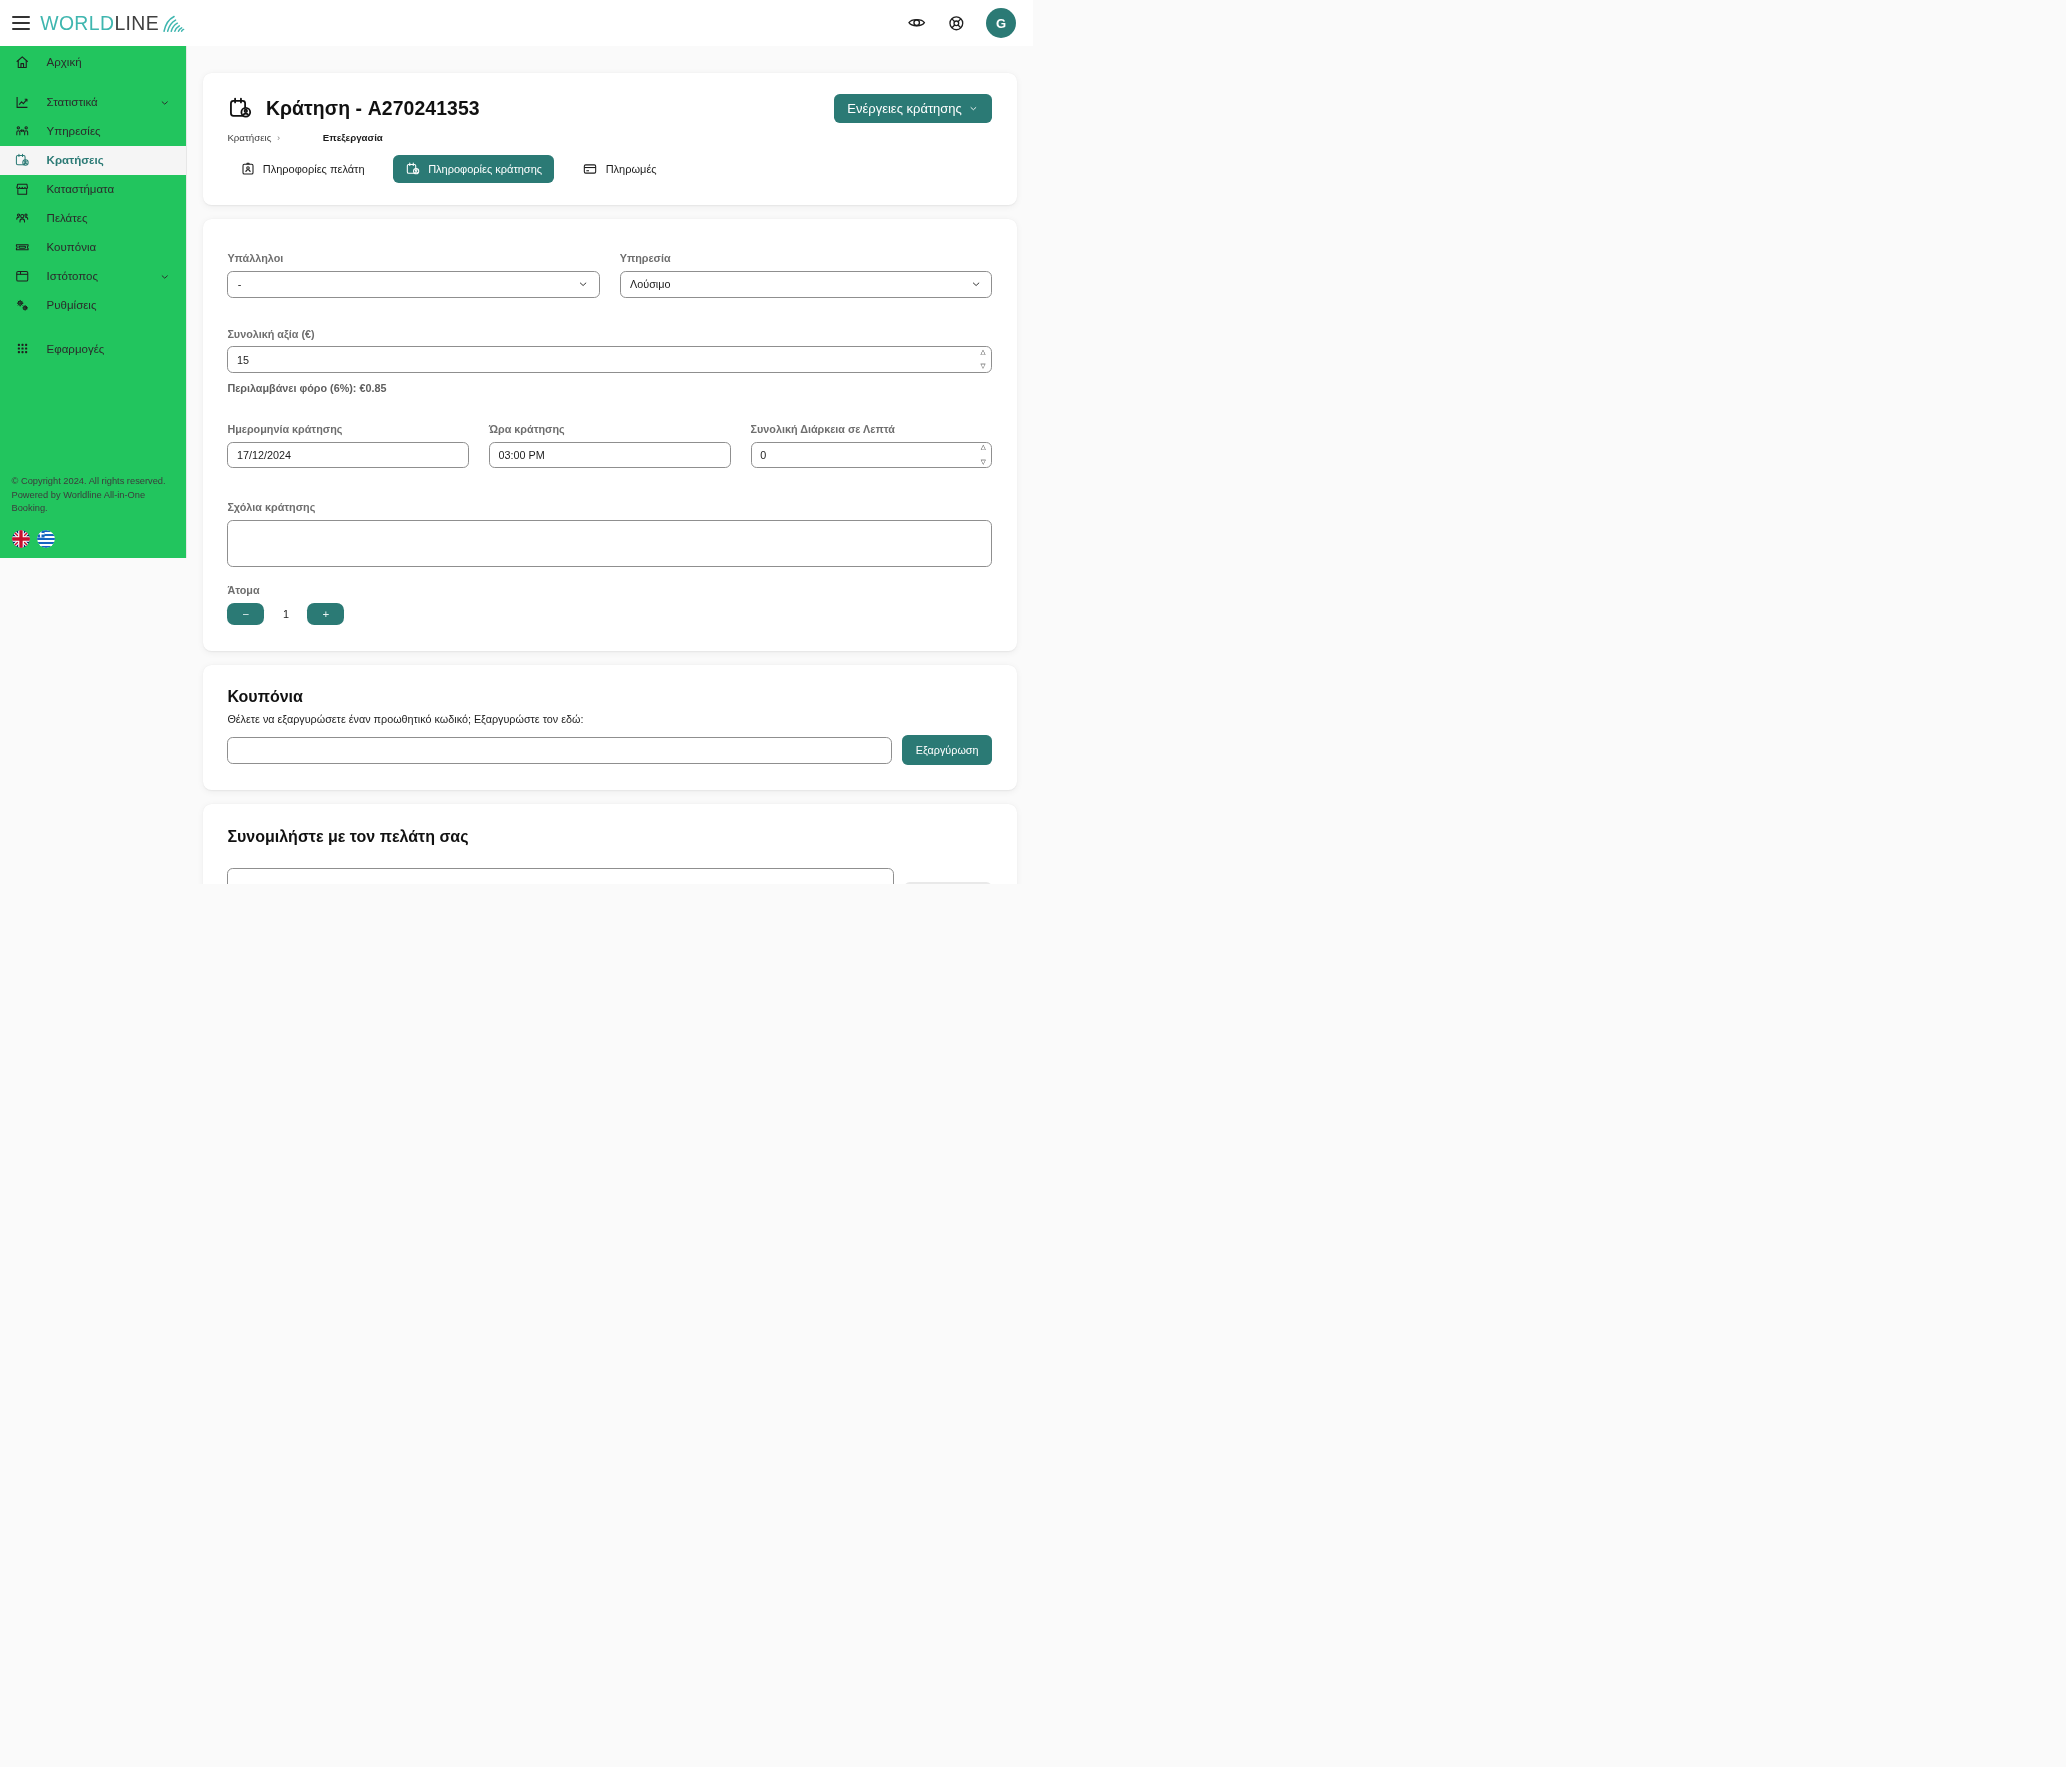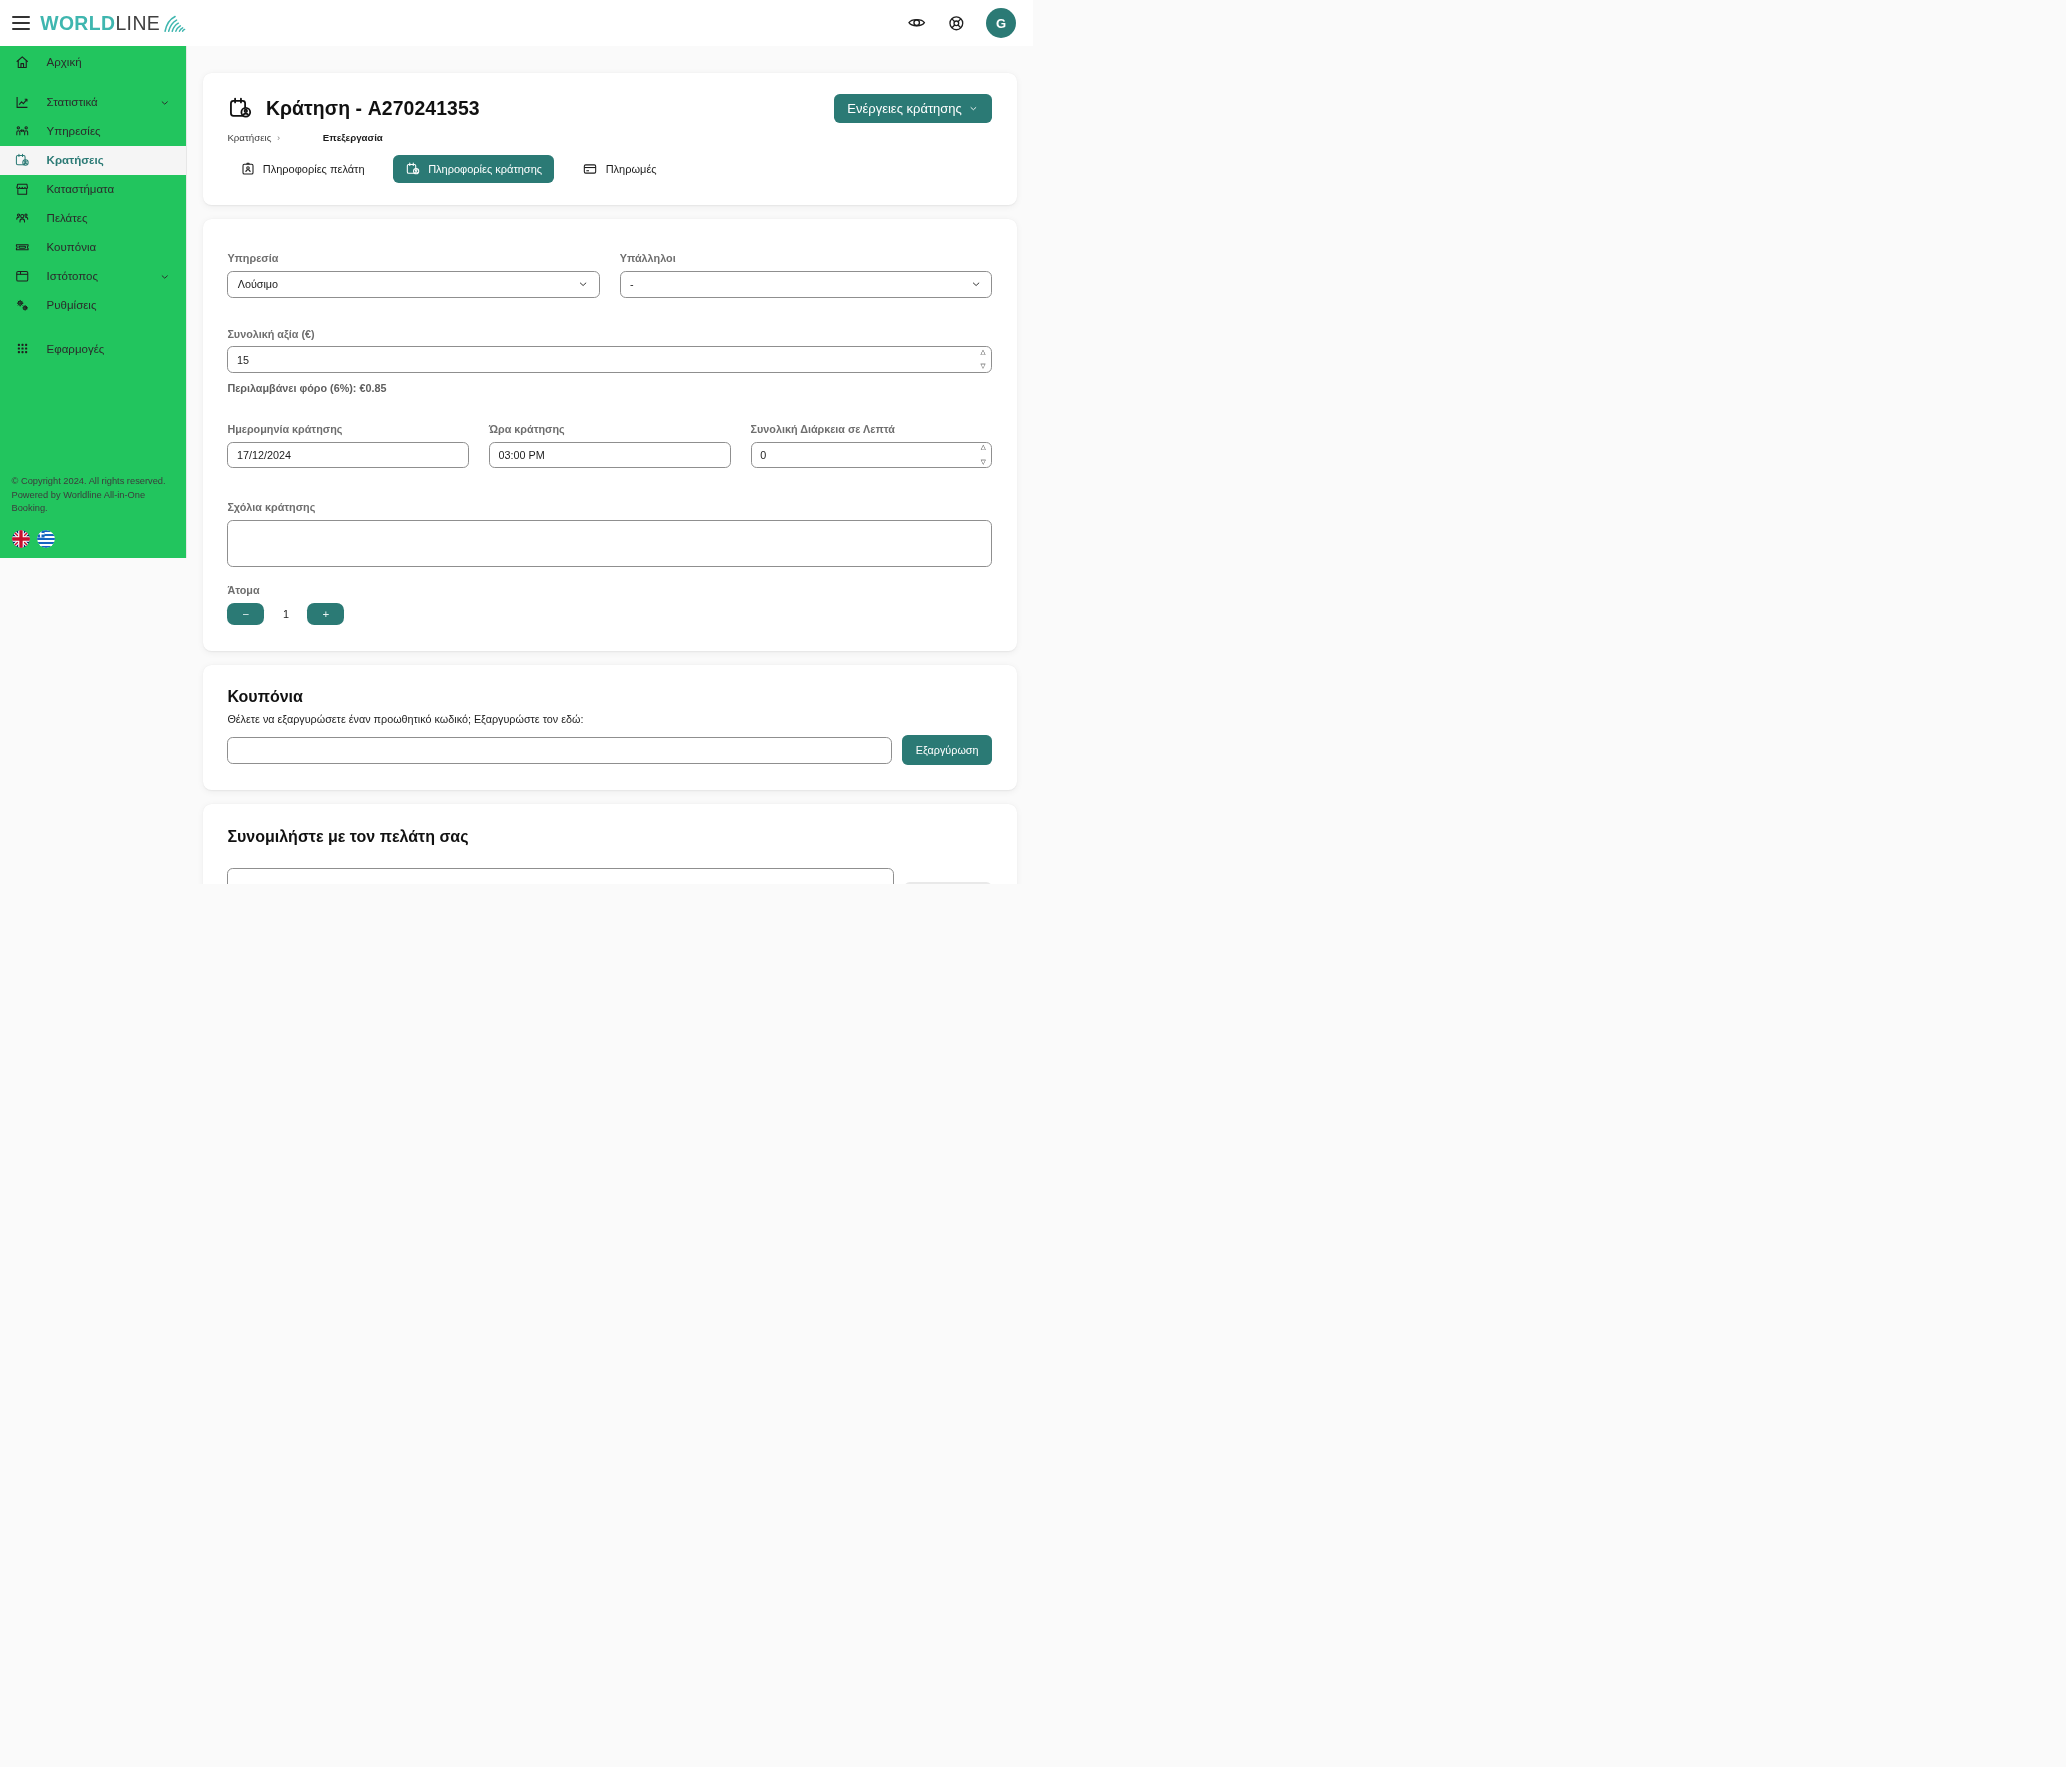--- a/index.html
+++ b/index.html
@@ -7,21 +7,21 @@
   body {
     font-family: "Liberation Sans", sans-serif;
     background:#fafafa; color:#222; overflow:hidden;
     -webkit-font-smoothing:antialiased;
   }
   
   .topbar { height:46px; background:#fff; display:flex; align-items:center; padding:0 17px 0 11.5px; }
   .hamburger { width:18.7px; height:14.3px; display:flex; flex-direction:column; justify-content:space-between; cursor:pointer; }
   .hamburger span { display:block; height:1.7px; background:#333; border-radius:1.4px; }
   .logo { display:flex; align-items:center; margin-left:10px; cursor:pointer; }
-  .logo .w1 { font-size:19.4px; font-weight:700; color:#3fb6af; letter-spacing:0.4px;text-align:center; }
+  .logo .w1 { font-size:19.4px; font-weight:400; color:#3fb6af; letter-spacing:0.4px;text-align:center; }
   .logo .w2 { font-size:19.4px; font-weight:300; color:#404040; letter-spacing:0.4px; }
   .logo svg { margin-left:4.3px; }
   .topbar-right { margin-left:auto; display:flex; align-items:center; gap:18.7px; }
   .icon-btn { width:21.5px; height:21.5px; display:flex; align-items:center; justify-content:center; color:#1f1f1f; cursor:pointer; }
   .avatar { width:30px; height:30px; border-radius:50%; background:#2b7a75; color:#fff; font-size:13px; font-weight:600;
             display:flex; align-items:center; justify-content:center; cursor:pointer; }
   
   .layout { display:flex; align-items:flex-start; height:838px; }
   .sidebar { width:187px; height:512px; background:#22c55e; border-right:0.7px solid #e7e7e7;
              display:flex; flex-direction:column; padding:1.4px 0 10px 0; flex:none; }
@@ -358,41 +358,41 @@
               <path d="M6.5 14.6 h4"></path>
           </svg>
           <span>Πληρωμές</span>
         </button>
       </div>
     </section>
 
     <section class="card card-form">
       <div class="frow">
         <div class="fcol">
+          <div class="flabel">Υπάλληλοι</div>
+          <div class="select">
+            <span>-</span>
+            <span class="chev">
+              <svg width="12.2" height="12.2" viewBox="0 0 24 24" fill="none" stroke="currentColor" stroke-width="1.8">
+                  <path d="M6 9.5 L12 15 L18 9.5"></path>
+                </svg>
+              </span>
+          </div>
+        </div>
+        <div class="fcol">
           <div class="flabel">Υπηρεσία</div>
           <div class="select">
             <span>Λούσιμο</span>
             <span class="chev">
               <svg width="12.2" height="12.2" viewBox="0 0 24 24" fill="none" stroke="currentColor" stroke-width="1.8">
                   <path d="M6 9.5 L12 15 L18 9.5"></path>
                 </svg>
               </span>
           </div>
         </div>
-        <div class="fcol">
-          <div class="flabel">Υπάλληλοι</div>
-          <div class="select">
-            <span>-</span>
-            <span class="chev">
-              <svg width="12.2" height="12.2" viewBox="0 0 24 24" fill="none" stroke="currentColor" stroke-width="1.8">
-                  <path d="M6 9.5 L12 15 L18 9.5"></path>
-                </svg>
-              </span>
-          </div>
-        </div>
       </div>
 
       <div class="mt42">
         <div class="flabel">Συνολική αξία (€)</div>
         <div class="numwrap">
           <input class="tinput" type="text" value="15" style="">
           <span class="spin">
             <span>△</span>
             <span>▽</span>
           </span>

